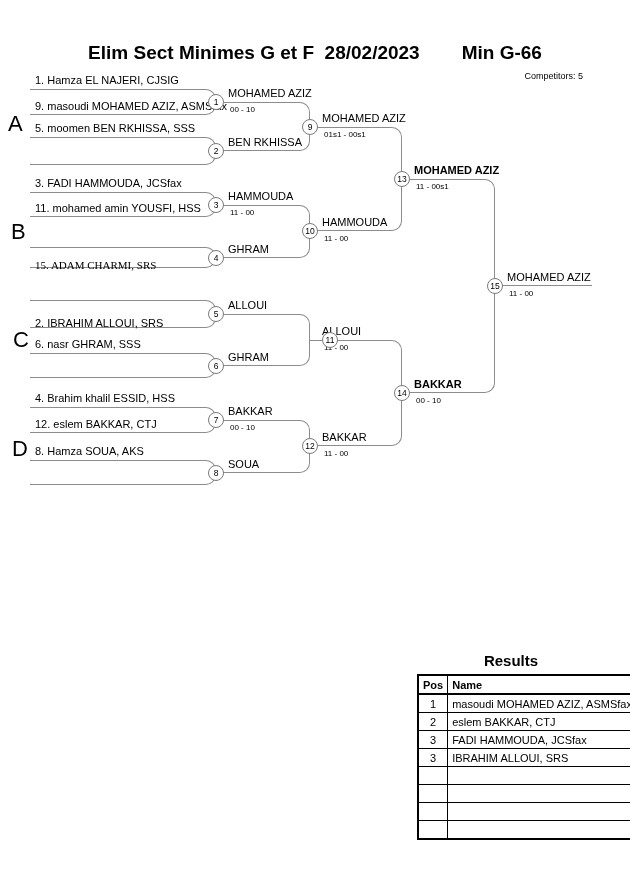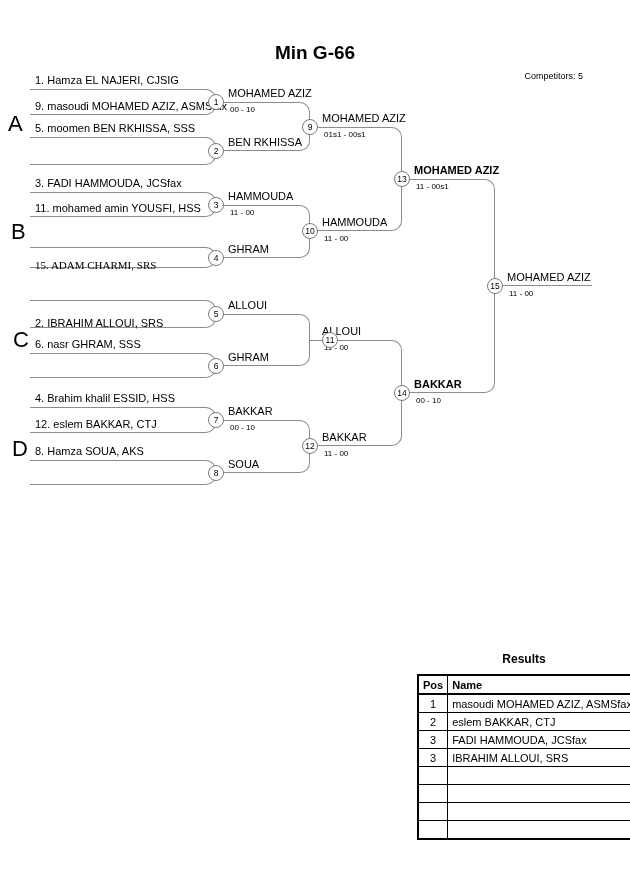--- a/index.html
+++ b/index.html
@@ -19,35 +19,36 @@
 
   .circle{position:absolute;width:16px;height:16px;box-sizing:border-box;
           border:1.5px solid #7a7a7a;border-radius:50%;background:#fff;
           font-size:8.5px;display:flex;align-items:center;justify-content:center;}
 
   .entry,.winner{position:absolute;font-size:11px;line-height:13px;white-space:nowrap;}
   .winner.bold{font-weight:bold;}
   .score{position:absolute;font-size:8px;line-height:9px;white-space:nowrap;}
   .group{position:absolute;font-size:22px;line-height:22px;}
 
-  .results-title{position:absolute;left:430px;top:652px;width:188px;
-                 text-align:center;font-size:12px;font-weight:bold;}
+  .results-title{position:absolute;left:417px;top:652px;width:188px;
+                 text-align:center;font-size:15px;font-weight:bold;}
   #results-table{position:absolute;left:417px;top:674px;border-collapse:collapse;
                  table-layout:fixed;font-size:11px;border:2px solid #000;}
   #results-table th,#results-table td{border:1px solid #000;padding:0 4px;
                  height:17px;line-height:12px;}
   #results-table thead th{border-bottom:2px solid #000;text-align:center;font-weight:bold;}
   #results-table .col-pos{width:30px;text-align:center;}
   #results-table .col-name{width:158px;text-align:left;white-space:nowrap;overflow:visible;}
 </style>
 </head>
 <body>
 
 <div id="canvas">
   <div class="title-row">
+    <span>Elim Sect Minimes G et F  28/02/2023</span>
     <span>Min G-66</span>
   </div>
   <div class="competitors">Competitors: 5</div>
 
   <div id="bracket">
       <div class="brk" style="left: 30px; top: 89px; width: 186px; height: 26px; border-color: rgb(140, 140, 140);"></div>
       <div class="brk" style="left: 30px; top: 137px; width: 186px; height: 28px; border-color: rgb(140, 140, 140);"></div>
       <div class="brk" style="left: 30px; top: 192px; width: 186px; height: 25px; border-color: rgb(140, 140, 140);"></div>
       <div class="brk" style="left: 30px; top: 247px; width: 186px; height: 21px; border-color: rgb(140, 140, 140);"></div>
       <div class="brk" style="left: 30px; top: 300px; width: 186px; height: 28px; border-color: rgb(140, 140, 140);"></div>

